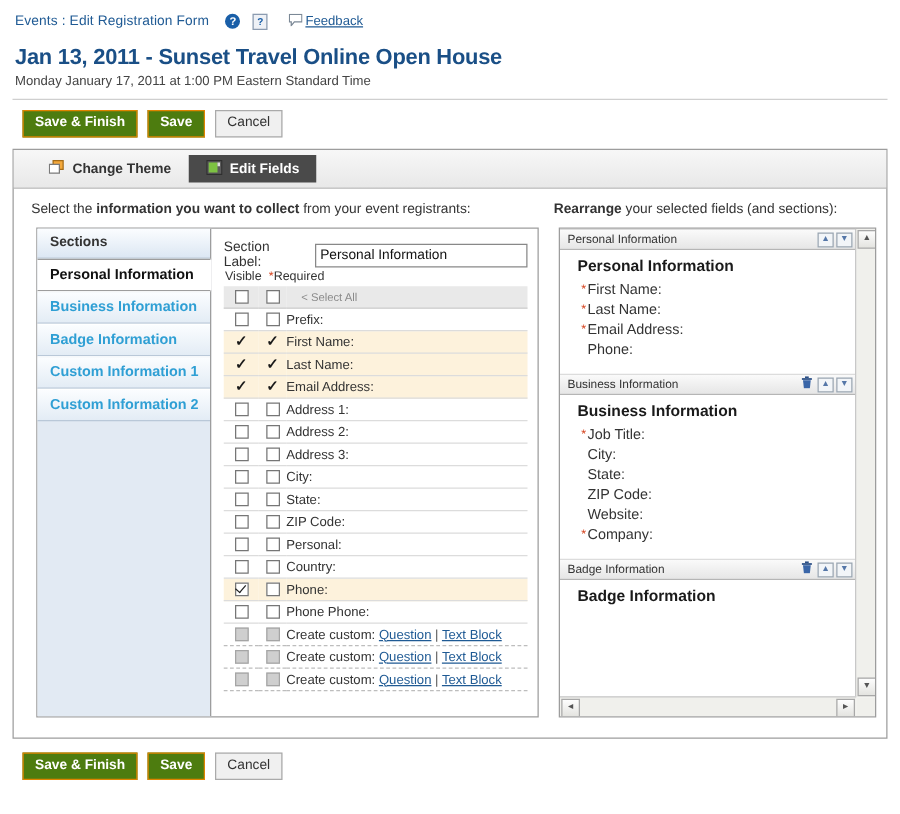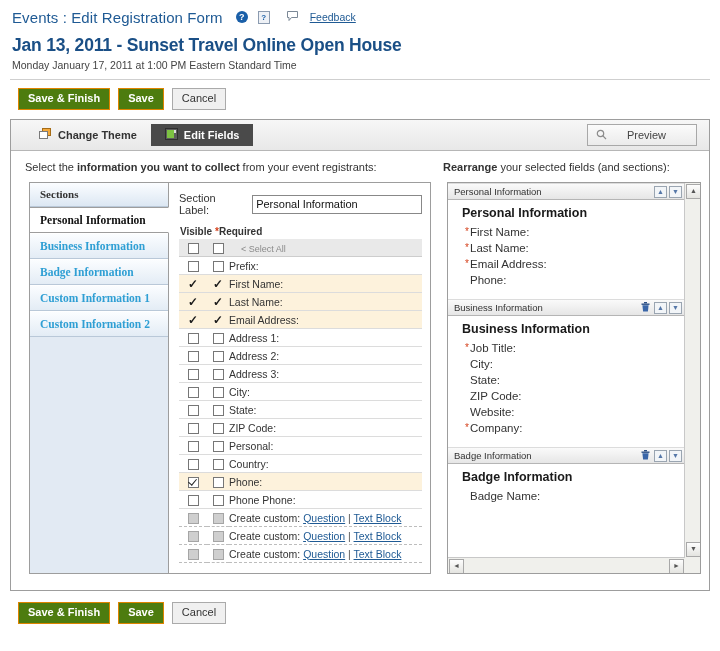--- a/index.html
+++ b/index.html
@@ -19,21 +19,21 @@
   
   .breadcrumb-bar {
     display: flex;
     align-items: center;
     gap: 7px;
     padding: 9px 0 0 12px;
     height: 16px;
   }
   .breadcrumb-text {
     color: #1f5a94;
-    font-size: 15px;
+    font-size: 11px;
     letter-spacing: .1px;
   }
   .help-circle {
     width: 12px; height: 12px;
     border-radius: 50%;
     background: #1a5fa8;
     color: #ffffff;
     font-size: 9px;
     font-weight: bold;
     line-height: 12px;
@@ -49,21 +49,21 @@
     font-size: 8px;
     font-weight: bold;
     line-height: 11px;
     text-align: center;
     margin-left: 3px;
     cursor: pointer;
   }
   .feedback-wrap {
     display: flex;
     align-items: center;
-    gap: 12px;
+    gap: 2px;
     margin-left: 10px;
     cursor: pointer;
   }
   .bubble-icon { display:block; }
   .feedback-link {
     color: #1f5a94;
     font-size: 10.5px;
     text-decoration: underline;
   }
 
@@ -199,21 +199,20 @@
     width: 400px; height: 390px;
     border: 1px solid #9d9d9d;
     background: #ffffff;
     display: flex;
   }
   .sections-col {
     width: 138px;
     background: #e2eaf3;
     border-right: 1px solid #9d9d9d;
     padding-top: 0;
-    font-family: Liberation Serif, serif;
   }
   .sections-head {
     height: 23px;
     line-height: 23px;
     padding-left: 10px;
     font-size: 11px;
     font-weight: bold;
     color: #333333;
     background: linear-gradient(#fbfdff, #dce7f3);
     border-bottom: 1px solid #b9c8d8;
@@ -259,23 +258,22 @@
     width: 168px;
     height: 15px;
     border: 1px solid #888888;
     font-family: "Liberation Sans", sans-serif;
     font-size: 11px;
     color: #111111;
     padding: 1px 3px;
     background: #ffffff;
   }
   .col-head {
-    margin-top: 10px;
     font-size: 10px;
-    font-weight: bold;
+    font-weight: normal;
     color: #333333;
     height: 12px;
     position: relative;
   }
   .col-head .visible-h { position: absolute; left: 1px; }
   .col-head .required-h { position: absolute; left: 36px; }
   .req-star { color: #d43f1a; }
 
   .field-table { width: 100%; border-collapse: collapse; margin-top: 1px; }
   .field-row { height: 13px; }
@@ -464,29 +462,20 @@
     </div>
     <div class="tab active">
       <span class="fields-icon">
         <svg width="13" height="12" viewBox="0 0 13 12">
           <rect x="0.5" y="0.5" width="12" height="11" fill="#5c5c5c" stroke="#2e2e2e"></rect>
           <rect x="2" y="2" width="7" height="8" fill="#7dc242"></rect>
           <rect x="9" y="2" width="2" height="3" fill="#dddddd"></rect>
         </svg>
       </span>
       <span>Edit Fields</span>
-    </div>
-    <div class="preview-btn">
-      <span class="search-icon">
-        <svg width="11" height="11" viewBox="0 0 11 11">
-          <circle cx="4.5" cy="4.5" r="3.2" fill="none" stroke="#8b8b8b" stroke-width="1.2"></circle>
-          <line x1="6.9" y1="6.9" x2="10" y2="10" stroke="#8b8b8b" stroke-width="1.2"></line>
-        </svg>
-      </span>
-      <span class="preview-label">Preview</span>
     </div>
   </div>
 
   <div class="instructions">
     <div class="instr-left">
       <span>Select the </span><b>information you want to collect</b><span> from your event registrants:</span>
     </div>
     <div class="instr-right">
       <b>Rearrange</b><span> your selected fields (and sections):</span>
     </div>
@@ -656,21 +645,20 @@
               <span class="trash-icon"><svg width="9" height="10" viewBox="0 0 9 10">
                   <rect x="0.5" y="1.5" width="8" height="1.4" fill="#2b4f86"></rect>
                   <rect x="3" y="0" width="3" height="1.4" fill="#2b4f86"></rect>
                   <path d="M1.4 3.2h6.2l-0.7 6.3h-4.8z" fill="#3a66a8"></path>
                 </svg></span>
               <span class="icon-btn">▲</span>
               <span class="icon-btn">▼</span>
             </div>
             <div class="sec-body">
               <div class="sec-title">Badge Information</div>
-              <div class="sec-field"><span>Badge Name:</span></div>
             </div>
           </div>
         </div>
 
       <div class="vscroll">
         <div class="sb-btn sb-up">▲</div>
         <div class="sb-btn sb-down">▼</div>
       </div>
       <div class="hscroll">
         <div class="sb-btn sb-left">◄</div>

